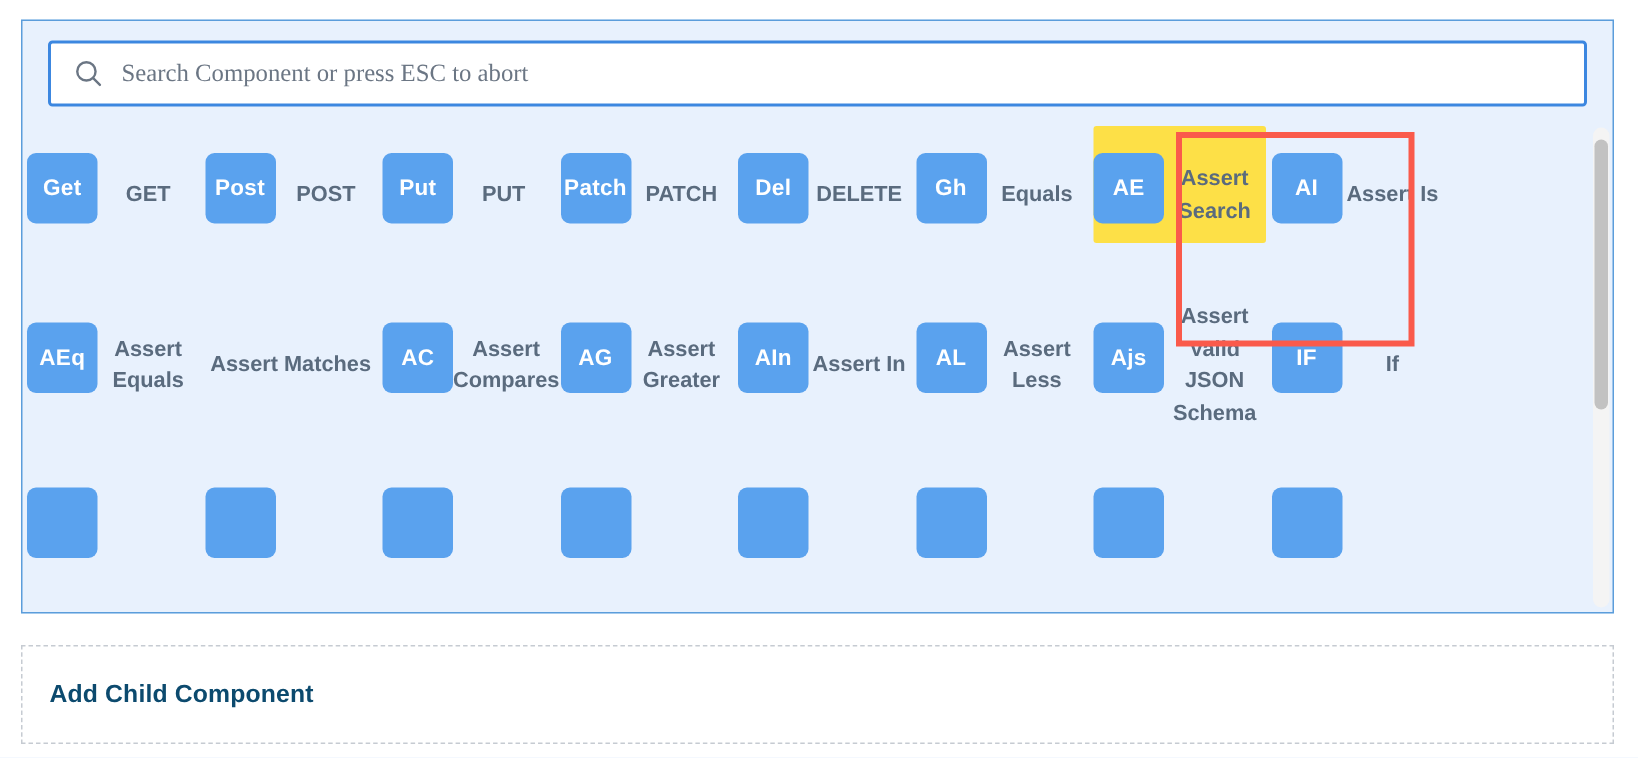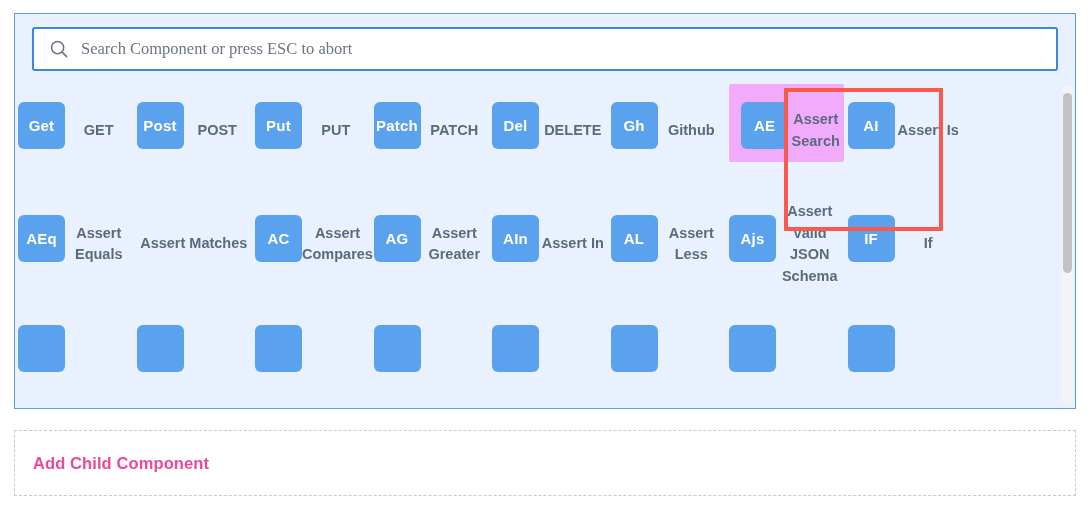--- a/index.html
+++ b/index.html
@@ -93,22 +93,21 @@
     padding-top: 14px;
     padding-bottom: 10px;
     box-sizing: border-box;
     display: flex;
     flex-direction: row;
     align-items: center;
     border-radius: 2px;
     cursor: pointer;
   }
   .component-tile.hovered {
-    background: #f0abfc;
-    padding-left: 12px;
+    background: #fde047;
   }
   .component-icon {
     width: 47px;
     height: 47px;
     border-radius: 6px;
     background: #5aa2ee;
     color: #ffffff;
     display: flex;
     align-items: center;
     justify-content: center;
@@ -171,21 +170,21 @@
     border: 1px dashed #c6cbd2;
     background: #ffffff;
     display: flex;
     align-items: center;
     cursor: pointer;
   }
   #add-child-component-label {
     margin-left: 18px;
     font-size: 16.5px;
     font-weight: bold;
-    color: #ec4899;
+    color: #0c4a6e;
     letter-spacing: 0.1px;
   }
 </style>
 </head>
 <body>
 
 <div id="component-picker">
 
   <div id="search-row">
     <div id="search-box">
@@ -214,21 +213,21 @@
         <div class="component-tile">
           <div class="component-icon">Patch</div>
           <div class="component-label">PATCH</div>
         </div>
         <div class="component-tile">
           <div class="component-icon">Del</div>
           <div class="component-label">DELETE</div>
         </div>
         <div class="component-tile">
           <div class="component-icon">Gh</div>
-          <div class="component-label">Github</div>
+          <div class="component-label">Equals</div>
         </div>
         <div class="component-tile hovered">
           <div class="component-icon">AE</div>
           <div class="component-label">Assert Search</div>
         </div>
         <div class="component-tile">
           <div class="component-icon">AI</div>
           <div class="component-label">Assert Is</div>
         </div>
         <div class="component-tile">

